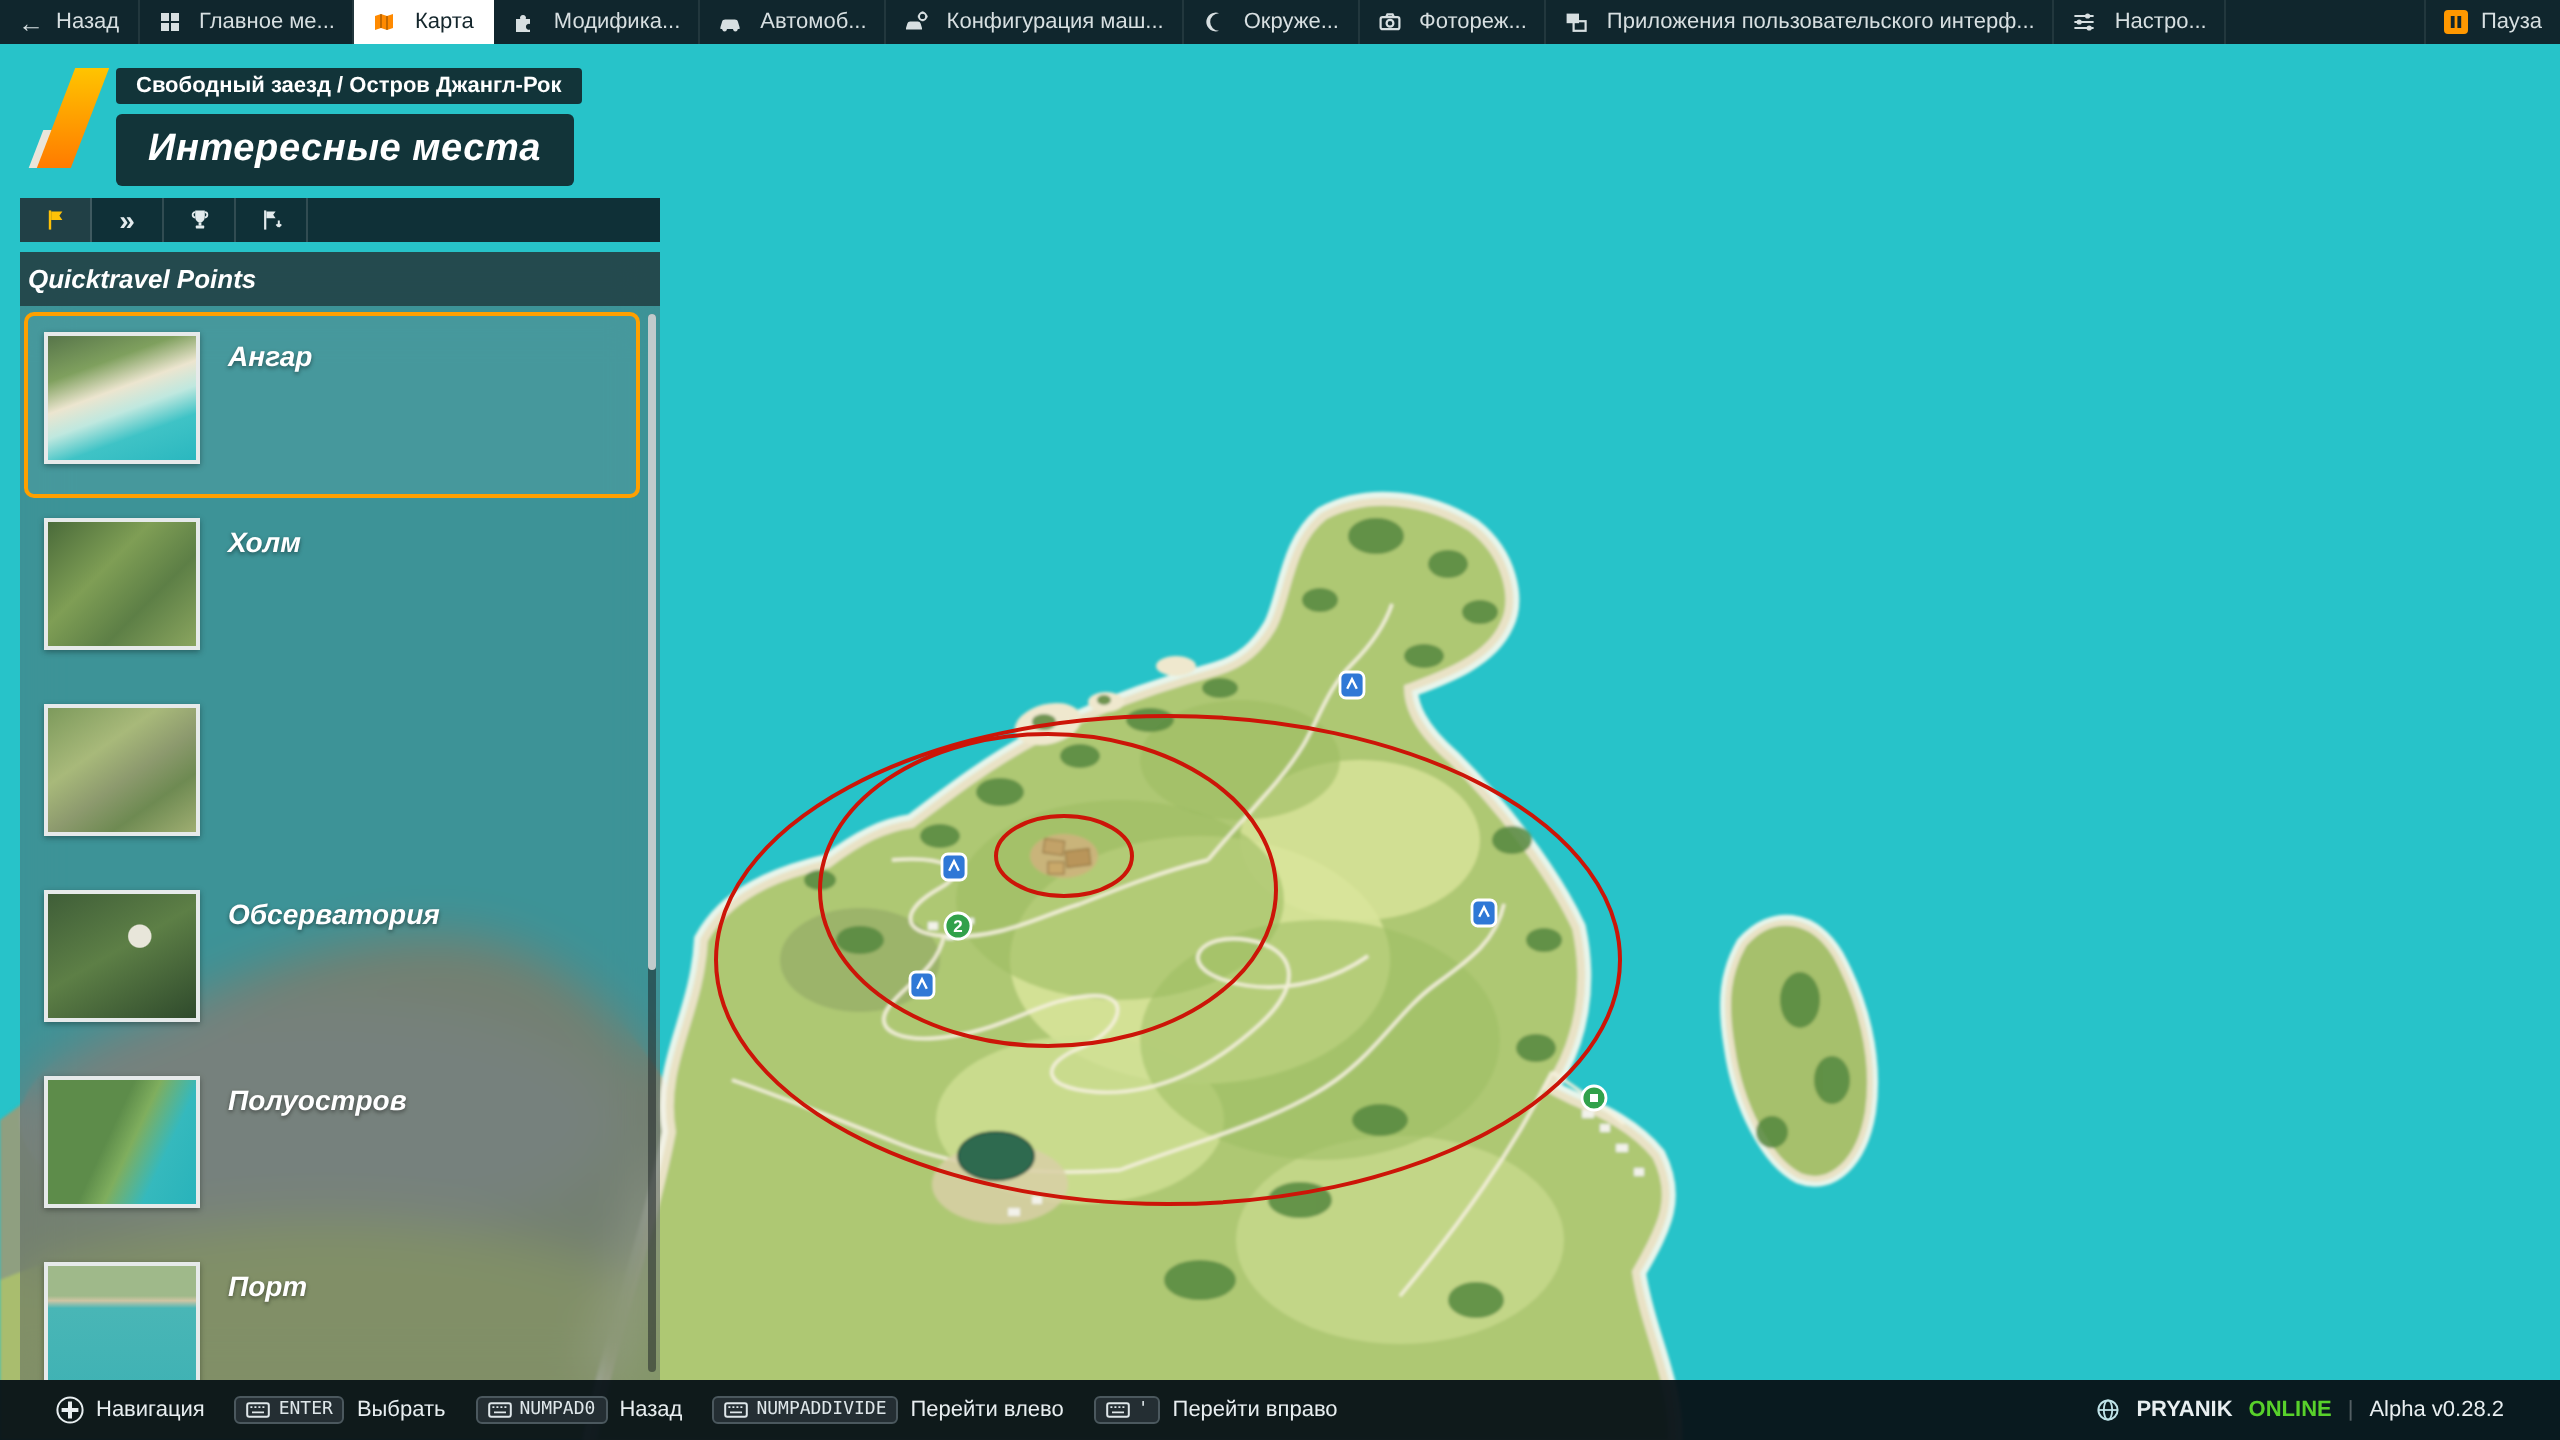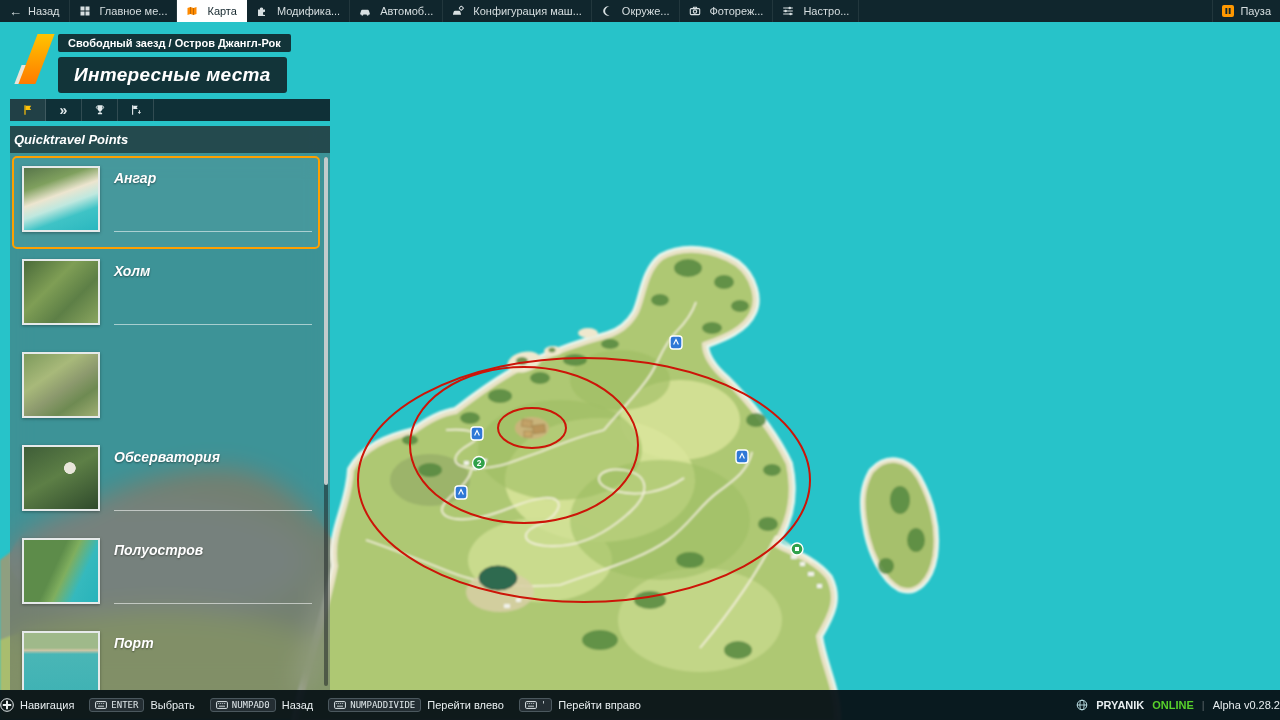--- a/index.html
+++ b/index.html
@@ -46,40 +46,40 @@
   .panel-header { height:27px; background:rgba(36,44,48,.80); backdrop-filter:blur(10px);
     color:#fff; font-weight:bold; font-style:italic; font-size:13px; display:flex;
     align-items:center; padding:0 4px; }
   .list { flex:1; background:rgba(86,94,96,.48); backdrop-filter:blur(12px);
     overflow:hidden; position:relative; padding:3px 10px 0 2px; }
   .item { height:93px; display:flex; align-items:flex-start; padding:8px 6px 0 8px;
     border:2px solid transparent; border-radius:5px; cursor:pointer; }
   .item.selected { border-color:#ffa000; background:rgba(255,255,255,.05); }
   .thumb { width:78px; height:66px; border:2px solid #e6eaea; flex:none;
     box-shadow:0 1px 3px rgba(0,0,0,.35); }
-  .meta { flex:1; margin-left:14px; display:flex; flex-direction:column; height:66px; }
+  .meta { flex:1; margin-left:14px; display:flex; flex-direction:row; height:66px; }
   .label { font-weight:bold; font-style:italic; font-size:14px; color:#fff; margin-top:4px;
     text-shadow:0 1px 2px rgba(0,0,0,.45); }
   .rule { margin-top:auto; height:1px; background:rgba(255,255,255,.55); }
   .t1 { background:linear-gradient(160deg,#57754a 0%,#7fa05e 26%,#ece5cf 44%,#bfe8df 58%,#3fc3c6 74%,#2ab7bf 100%); }
   .t2 { background:linear-gradient(135deg,#4a6b3a 0%,#7f9e55 38%,#5d7f46 66%,#8aa55f 100%),
         linear-gradient(75deg,transparent 45%,#cfc9b2 47%,#cfc9b2 50%,transparent 52%); background-blend-mode:normal; }
   .t3 { background:linear-gradient(145deg,#7d9a5c 0%,#a8b97a 34%,#8d9a6e 55%,#6e8a52 74%,#9fae72 100%); }
   .t4 { background:radial-gradient(circle at 62% 34%, #e8e6da 0 9%, transparent 10%),
         linear-gradient(150deg,#3f5e38 0%,#5d7f46 46%,#2f4a2c 100%); }
   .t5 { background:linear-gradient(115deg,#5d8c4a 0%,#5d8c4a 42%,#7fae5e 55%,#35b9bd 74%,#28b3bb 100%); }
   .t6 { background:linear-gradient(180deg,#9fb98a 0%,#9fb98a 24%,#cfc5a4 28%,#49b6b6 34%,#3fb2b4 100%); }
   .scrollbar { position:absolute; right:2px; top:4px; bottom:4px; width:4px;
     background:rgba(25,31,34,.5); border-radius:2px; }
   .scroll-thumb { width:100%; height:62%; background:#c2cbcc; border-radius:2px; }
 
   
   .footer { position:absolute; left:0; right:0; bottom:0; height:30px;
     background:rgba(8,19,24,.96); z-index:5; display:flex; align-items:center;
-    padding:0 0; color:#e8eef0; font-size:11px; gap:15px;justify-content:flex-end; }
+    padding:0 28px; color:#e8eef0; font-size:11px; gap:15px;justify-content:flex-end; }
   .hint { display:flex; align-items:center; gap:6px; }
   .hicon { width:14px; height:14px; color:#e8eef0; }
   .kbd { display:flex; align-items:center; gap:4px; background:#242e33;
     border:1px solid #4b585e; border-radius:3px; padding:1px 5px;
     font-family:"DejaVu Sans Mono", monospace; font-size:9px; color:#dfe7ea; }
   .kbd svg { width:12px; height:8px; }
   .fright { margin-left:auto; display:flex; align-items:center; gap:8px; }
   .player { font-weight:bold; }
   .online { color:#58d12b; font-weight:bold; }
   .sep { color:rgba(255,255,255,.3); }
@@ -268,20 +268,27 @@
 
     <div class="tb">
       <svg class="ic" viewBox="0 0 12 12">
           <rect x="1.3" y="3.6" width="9.4" height="6" rx="1" fill="none" stroke="currentColor" stroke-width="1.1"></rect>
           <circle cx="6" cy="6.6" r="1.7" fill="none" stroke="currentColor" stroke-width="1.1"></circle>
           <path d="M4 3.6 4.7 2.2h2.6L8 3.6" fill="none" stroke="currentColor" stroke-width="1.1"></path>
         </svg>
       <span>Фотореж...</span>
     </div>
 
+    <div class="tb">
+      <svg class="ic" viewBox="0 0 12 12">
+          <rect x="1.3" y="1.8" width="6.2" height="4.8" fill="currentColor"></rect>
+          <rect x="4.8" y="5.6" width="6" height="4.8" fill="none" stroke="currentColor" stroke-width="1.1"></rect>
+        </svg>
+      <span>Приложения пользовательского интерф...</span>
+    </div>
 
     <div class="tb">
       <svg class="ic" viewBox="0 0 12 12">
           <g stroke="currentColor" stroke-width="1.1">
             <path d="M1.2 3h9.6M1.2 6h9.6M1.2 9h9.6"></path>
           </g>
           <circle cx="7.8" cy="3" r="1.3" fill="currentColor"></circle>
           <circle cx="3.6" cy="6" r="1.3" fill="currentColor"></circle>
           <circle cx="8.6" cy="9" r="1.3" fill="currentColor"></circle>
         </svg>

